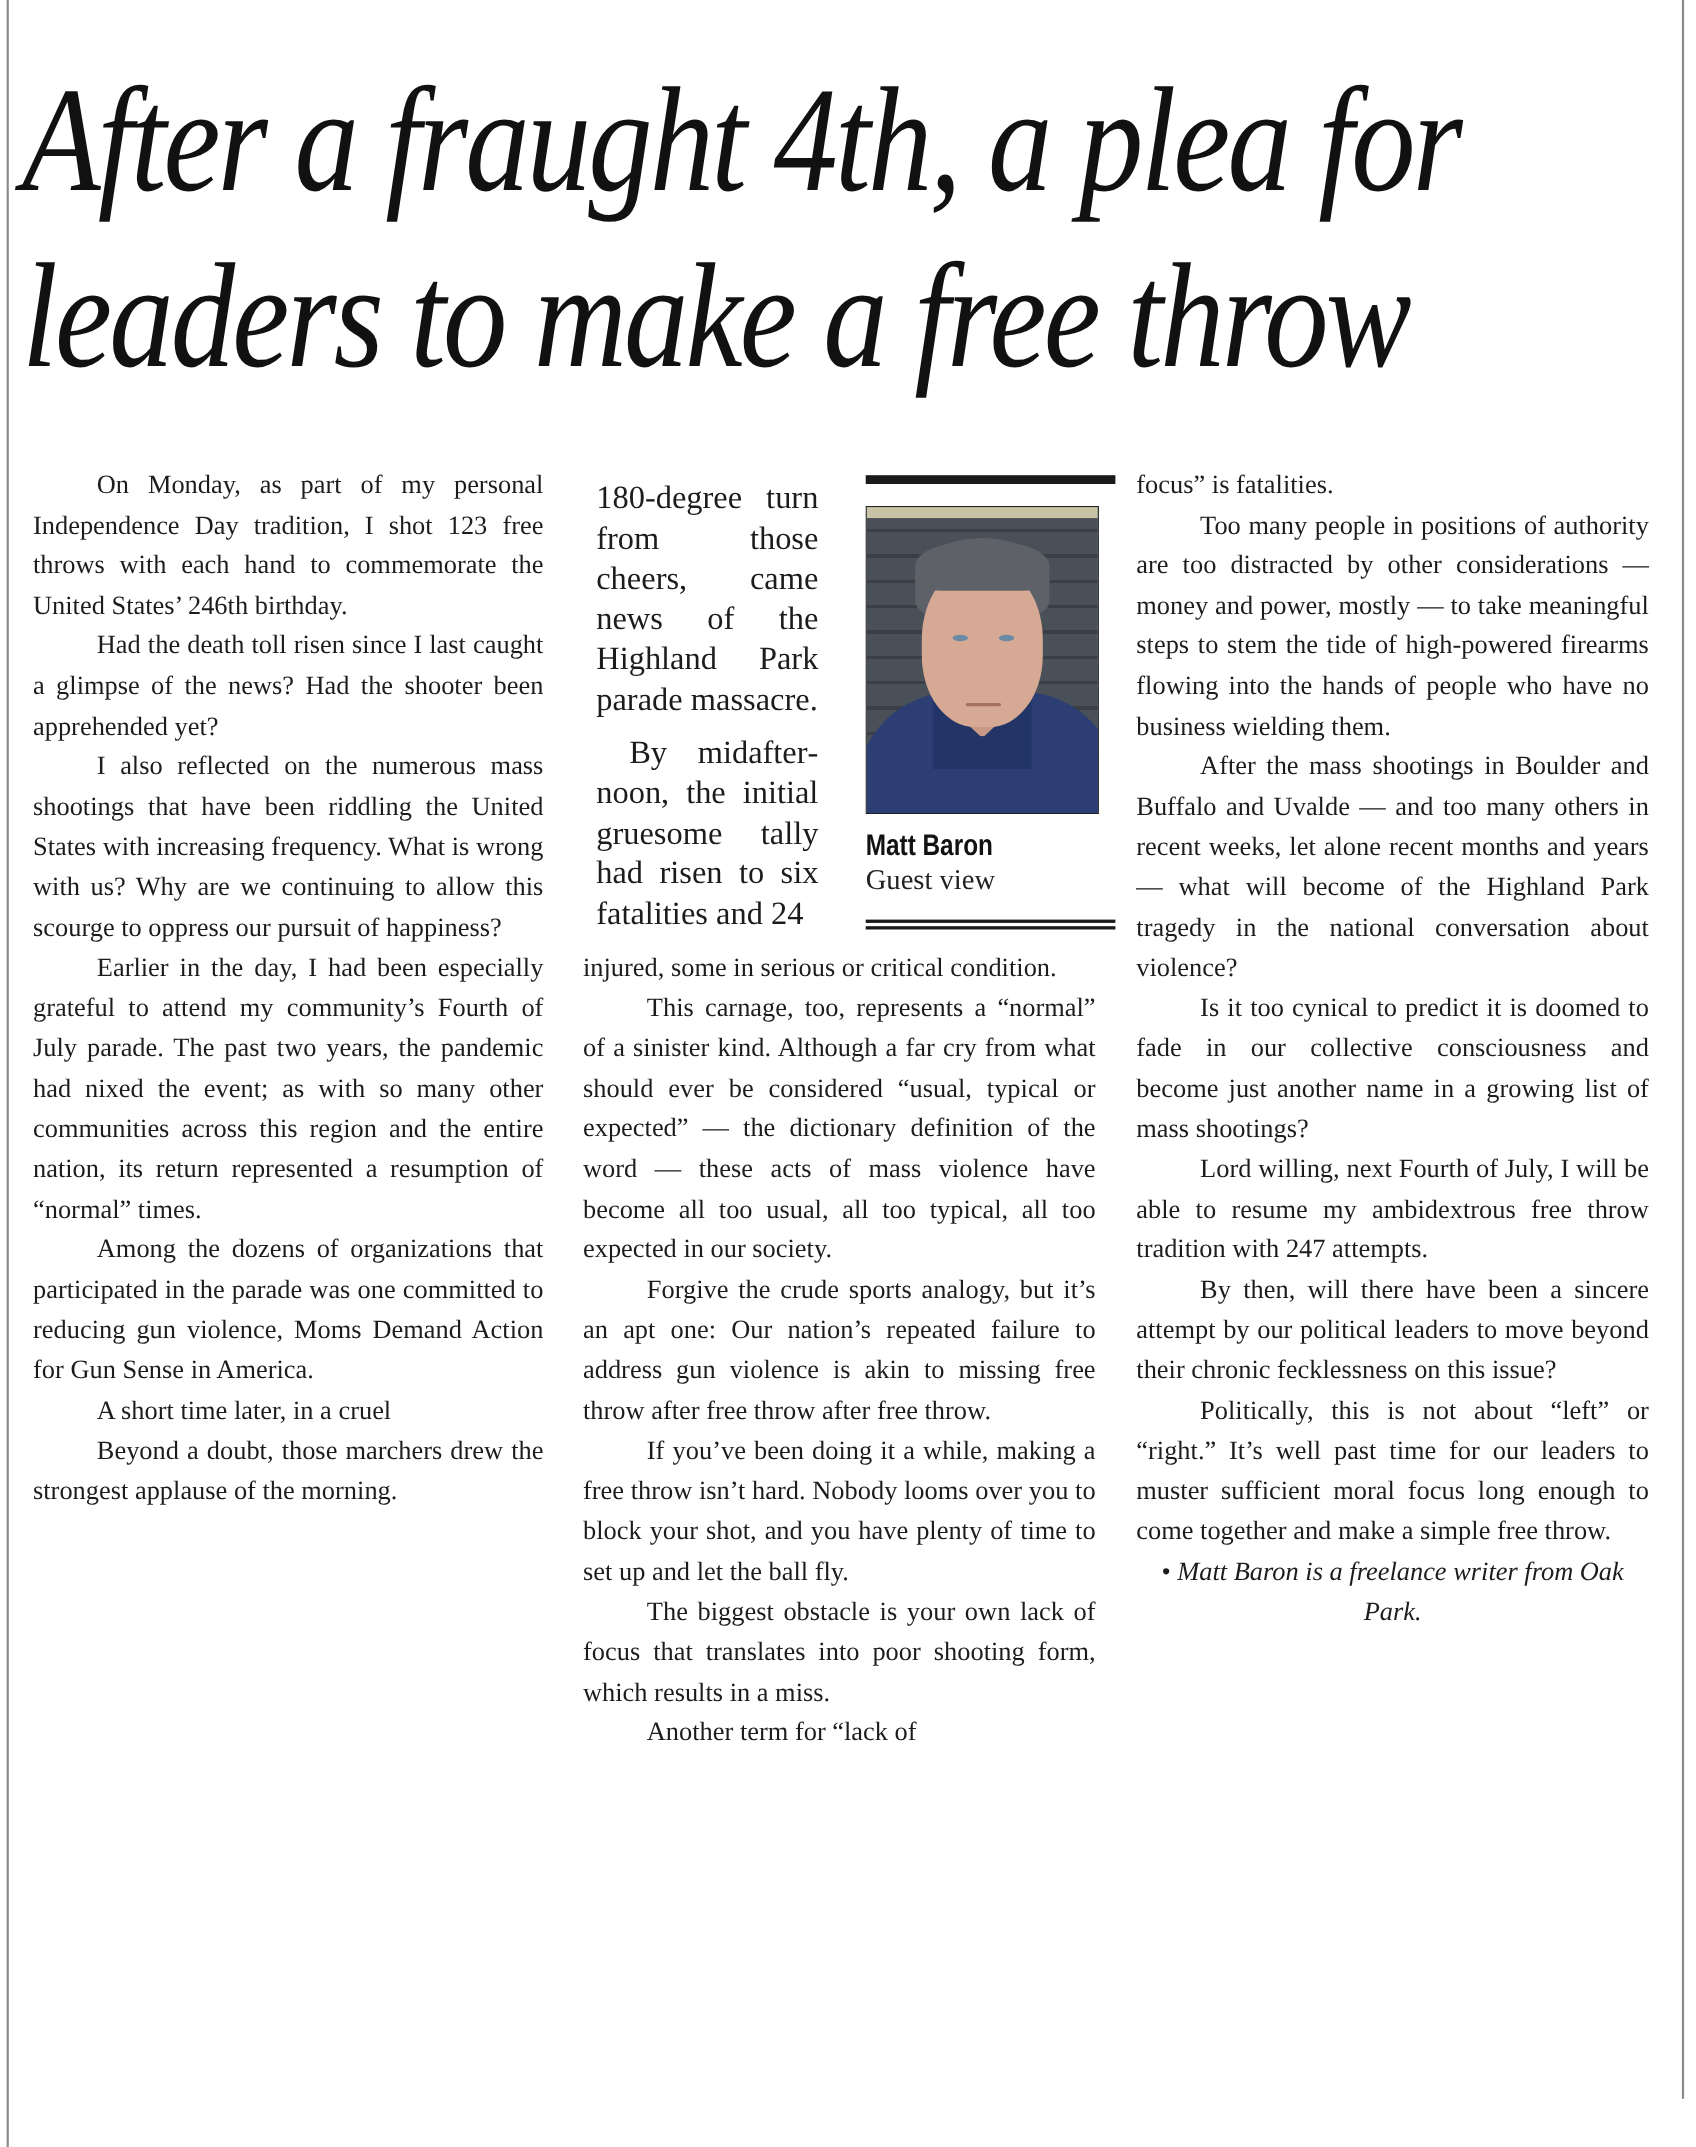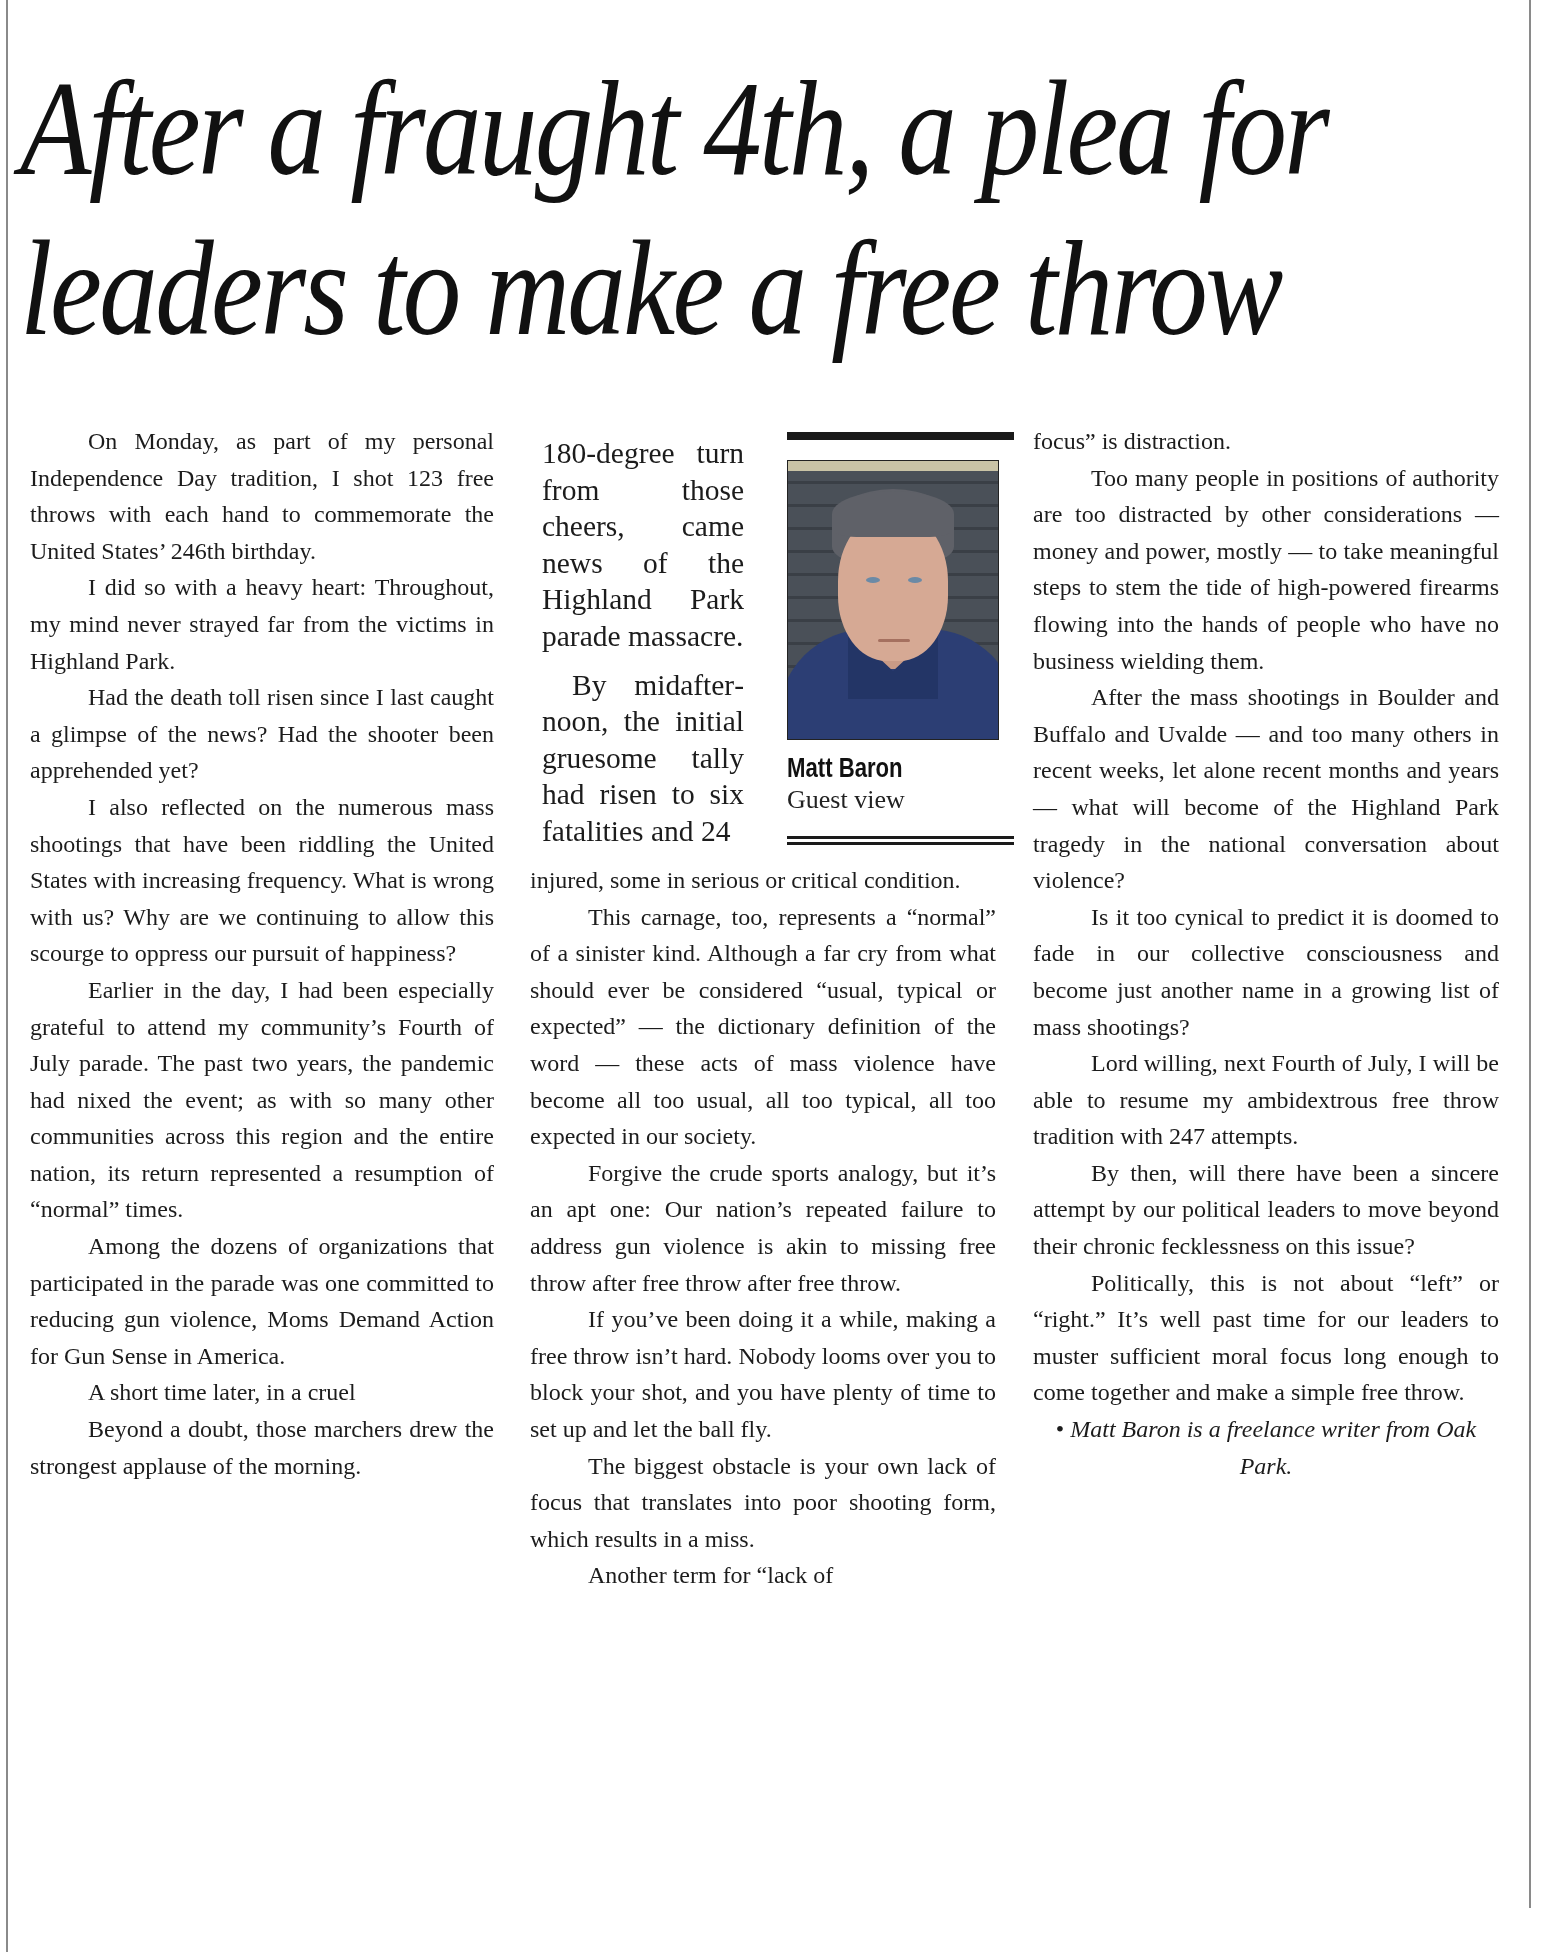--- a/index.html
+++ b/index.html
@@ -101,21 +101,20 @@
 <div class="rule-left"></div>
 <div class="rule-right"></div>
 
 <h1 class="headline">
   <span>After a fraught 4th, a plea for</span>
   <span>leaders to make a free throw</span>
 </h1>
 
 <div class="col col1">
   <p class="ind">On Monday, as part of my per­sonal Independence Day tradi­tion, I shot 123 free throws with each hand to commemorate the United States’ 246th birthday.</p>
-  <p class="ind">I did so with a heavy heart: Throughout, my mind never strayed far from the victims in Highland Park.</p>
   <p class="ind">Had the death toll risen since I last caught a glimpse of the news? Had the shooter been apprehended yet?</p>
   <p class="ind">I also reflected on the numer­ous mass shootings that have been riddling the United States with increasing frequency. What is wrong with us? Why are we continuing to allow this scourge to oppress our pursuit of happiness?</p>
   <p class="ind">Earlier in the day, I had been especially grateful to attend my community’s Fourth of July parade. The past two years, the pandemic had nixed the event; as with so many other commu­nities across this region and the entire nation, its return repre­sented a resumption of “normal” times.</p>
   <p class="ind">Among the dozens of organi­zations that participated in the parade was one committed to reducing gun violence, Moms Demand Action for Gun Sense in America.</p>
   <p class="ind">A short time later, in a cruel</p>
   <p class="ind">Beyond a doubt, those march­ers drew the strongest applause of the morning.</p>
 </div>
 
 <div class="col2a">
   <p>180-degree turn from those cheers, came news of the Highland Park parade massacre.</p>
@@ -145,21 +144,21 @@
 <div class="col col2b">
   <p>injured, some in serious or criti­cal condition.</p>
   <p class="ind">This carnage, too, represents a “normal” of a sinister kind. Although a far cry from what should ever be considered “usual, typical or expected” — the dictionary definition of the word — these acts of mass vio­lence have become all too usual, all too typical, all too expected in our society.</p>
   <p class="ind">Forgive the crude sports anal­ogy, but it’s an apt one: Our nation’s repeated failure to address gun violence is akin to missing free throw after free throw after free throw.</p>
   <p class="ind">If you’ve been doing it a while, making a free throw isn’t hard. Nobody looms over you to block your shot, and you have plenty of time to set up and let the ball fly.</p>
   <p class="ind">The biggest obstacle is your own lack of focus that translates into poor shooting form, which results in a miss.</p>
   <p class="ind">Another term for “lack of</p>
 </div>
 
 <div class="col col3">
-  <p>focus” is distraction.</p>
+  <p>focus” is fatalities.</p>
   <p class="ind">Too many people in positions of authority are too distracted by other considerations — money and power, mostly — to take meaningful steps to stem the tide of high-powered firearms flowing into the hands of people who have no business wielding them.</p>
   <p class="ind">After the mass shootings in Boulder and Buffalo and Uvalde — and too many others in recent weeks, let alone recent months and years — what will become of the Highland Park tragedy in the national conversation about violence?</p>
   <p class="ind">Is it too cynical to predict it is doomed to fade in our collective consciousness and become just another name in a growing list of mass shootings?</p>
   <p class="ind">Lord willing, next Fourth of July, I will be able to resume my ambidextrous free throw tradi­tion with 247 attempts.</p>
   <p class="ind">By then, will there have been a sincere attempt by our polit­ical leaders to move beyond their chronic fecklessness on this issue?</p>
   <p class="ind">Politically, this is not about “left” or “right.” It’s well past time for our leaders to mus­ter sufficient moral focus long enough to come together and make a simple free throw.</p>
   <p class="tagline">
     <span class="bullet">•</span>
     <span>Matt Baron is a freelance writer from Oak Park.</span>
   </p>

